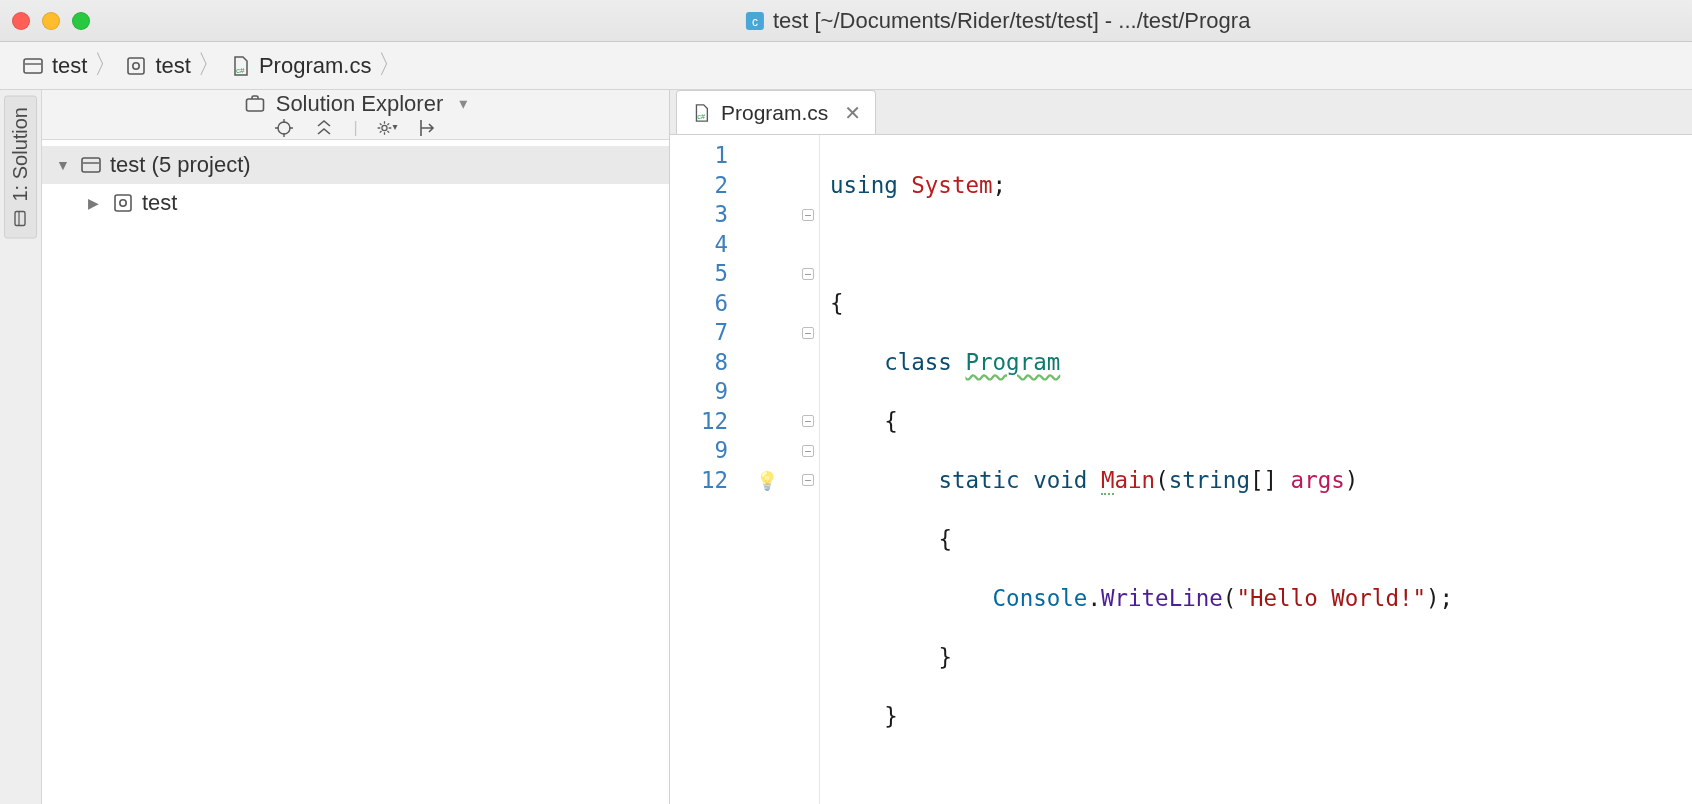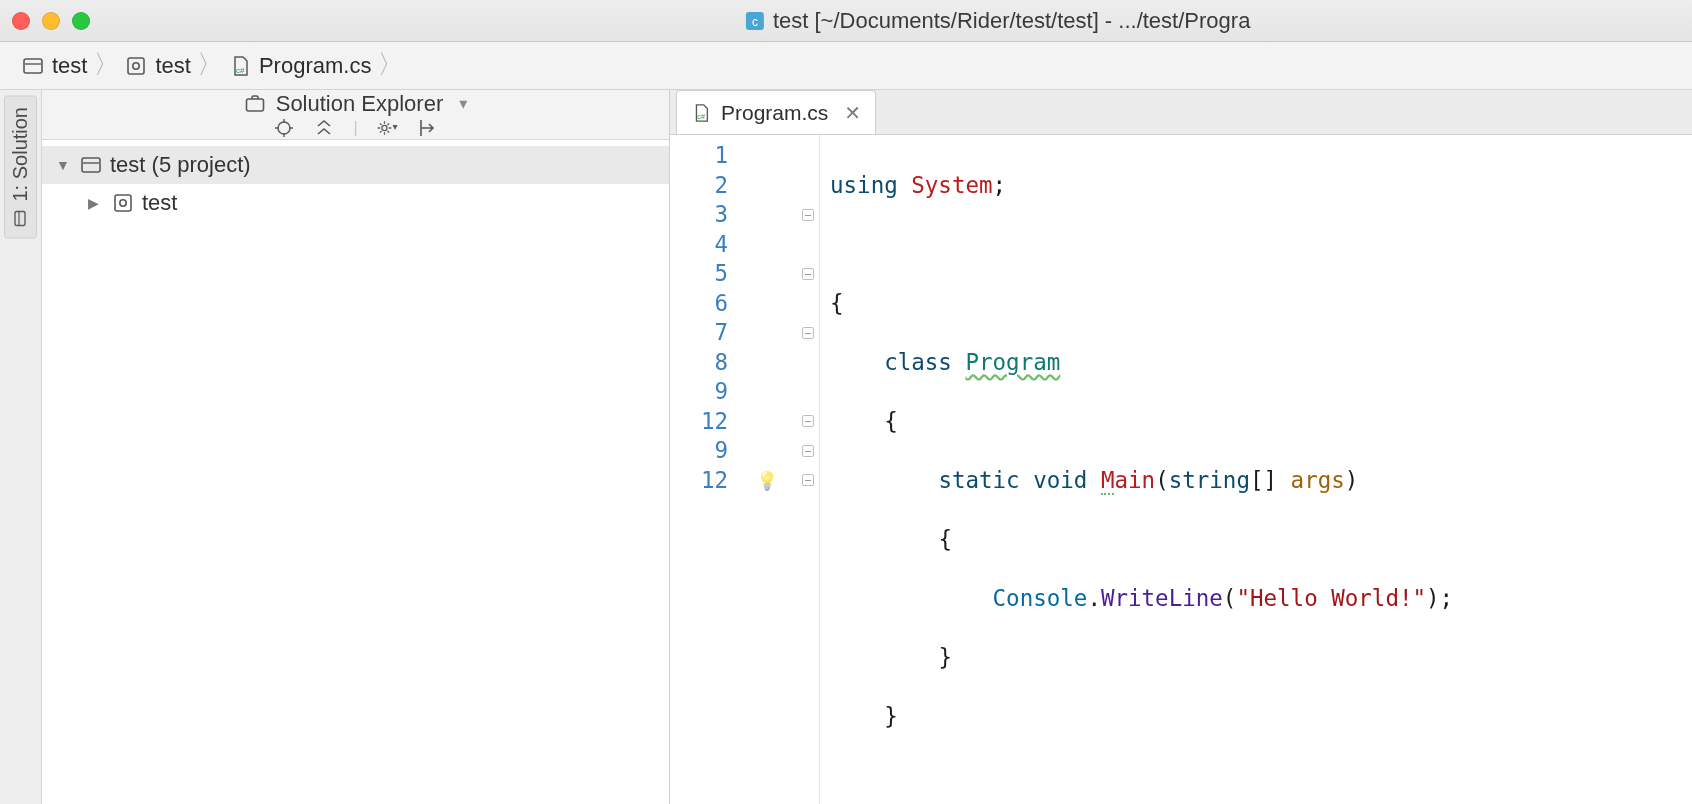--- a/index.html
+++ b/index.html
@@ -50,21 +50,21 @@
   .fold-box { width:12px; height:12px; border:1px solid #bdbdbd; border-radius:2px; position:relative; background:#fff; }
   .fold-box::after{ content:""; position:absolute; left:2px; right:2px; top:50%; height:1px; background:#9d9d9d; }
   .code { padding:6px 0 0 10px; white-space:pre; }
   .code .row { height:29.5px; }
   
   .kw { color:#0c4a6e; }
   .name { color:#b91c1c; }
   .cls { color:#0e7a6f; text-decoration: underline wavy #6fbf6a; text-underline-offset:4px; }
   .str { color:#a31515; }
   .mtd { color:#4c1d95; }
-  .param { color:#a16207; }
+  .param { color:#be185d; }
   .typeref { color:#0369a1; }
   .punct{ color:#1a1a1a; }
   .hint { border-bottom: 2px dotted #6fb36f; }
   .editor-body { position:relative; flex:1; }
   
   svg { display:block; }
 </style>
 </head>
 <body>
 

